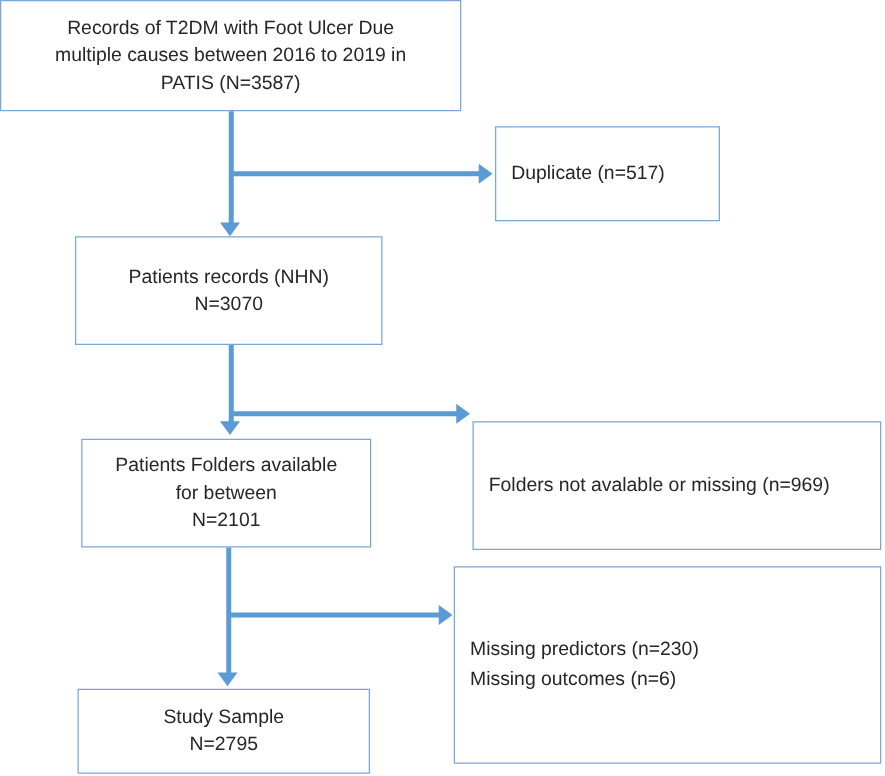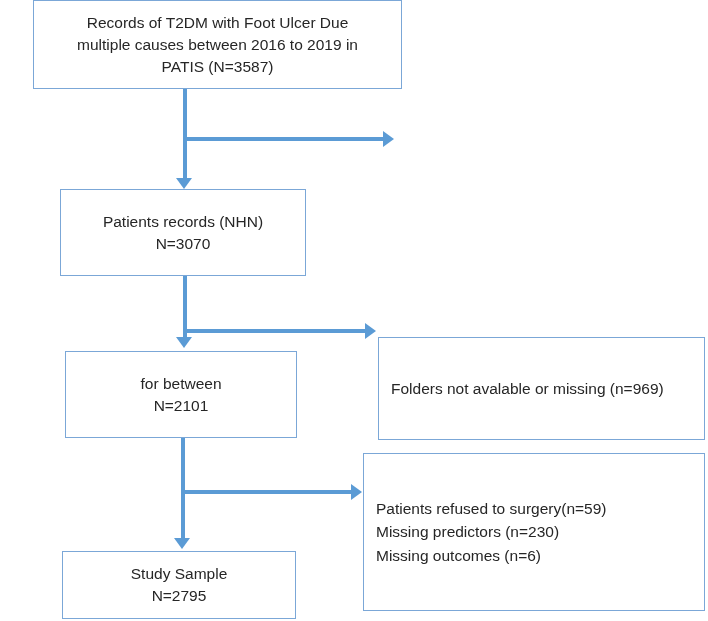--- a/index.html
+++ b/index.html
@@ -32,21 +32,21 @@
     text-align: center;
   }
   .node.left {
     align-items: flex-start;
     text-align: left;
     padding-left: 12px;
   }
   .node .line { display: block; white-space: pre; }
 
   
-  #box-source   { left: 0px;   top: 0px;   width: 369px; height: 89px; margin-left: 33px; }
+  #box-source   { left: 0px;   top: 0px;   width: 369px; height: 89px; }
   #box-records  { left: 60px;  top: 189px; width: 246px; height: 87px; }
   #box-folders  { left: 65px;  top: 351px; width: 232px; height: 87px; }
   #box-sample   { left: 62px;  top: 551px; width: 234px; height: 68px; align-items: center; }
 
   
   #box-duplicate { left: 396px; top: 101px; width: 180px; height: 76px; }
   #box-missing   { left: 378px; top: 293px; width: 327px; height: 103px; margin-top: 44px; }
   #box-excluded  { left: 363px; top: 453px; width: 342px; height: 158px;
                    font-size: 15.5px; line-height: 1.52; }
 
@@ -103,36 +103,39 @@
     <span class="line">multiple causes between 2016 to 2019 in</span>
     <span class="line">PATIS (N=3587)</span>
   </div>
 
   <div class="node center" id="box-records">
     <span class="line">Patients records (NHN)</span>
     <span class="line">N=3070</span>
   </div>
 
   <div class="node center" id="box-folders">
+    <span class="line">Patients Folders available</span>
     <span class="line">for between</span>
     <span class="line">N=2101</span>
   </div>
 
   <div class="node center" id="box-sample">
     <span class="line">Study Sample</span>
     <span class="line">N=2795</span>
   </div>
 
+  <div class="node left" id="box-duplicate">
+    <span class="line">Duplicate (n=517)</span>
+  </div>
 
   <div class="node left" id="box-missing">
     <span class="line">Folders not avalable or missing (n=969)</span>
   </div>
 
   <div class="node left" id="box-excluded">
-    <span class="line">Patients refused to surgery(n=59)</span>
     <span class="line">Missing predictors (n=230)</span>
     <span class="line">Missing outcomes (n=6)</span>
   </div>
 
   <div class="vline" id="spine-1"></div>
   <div class="arrow-down" id="arrow-1"></div>
 
   <div class="vline" id="spine-2"></div>
   <div class="arrow-down" id="arrow-2"></div>
 

